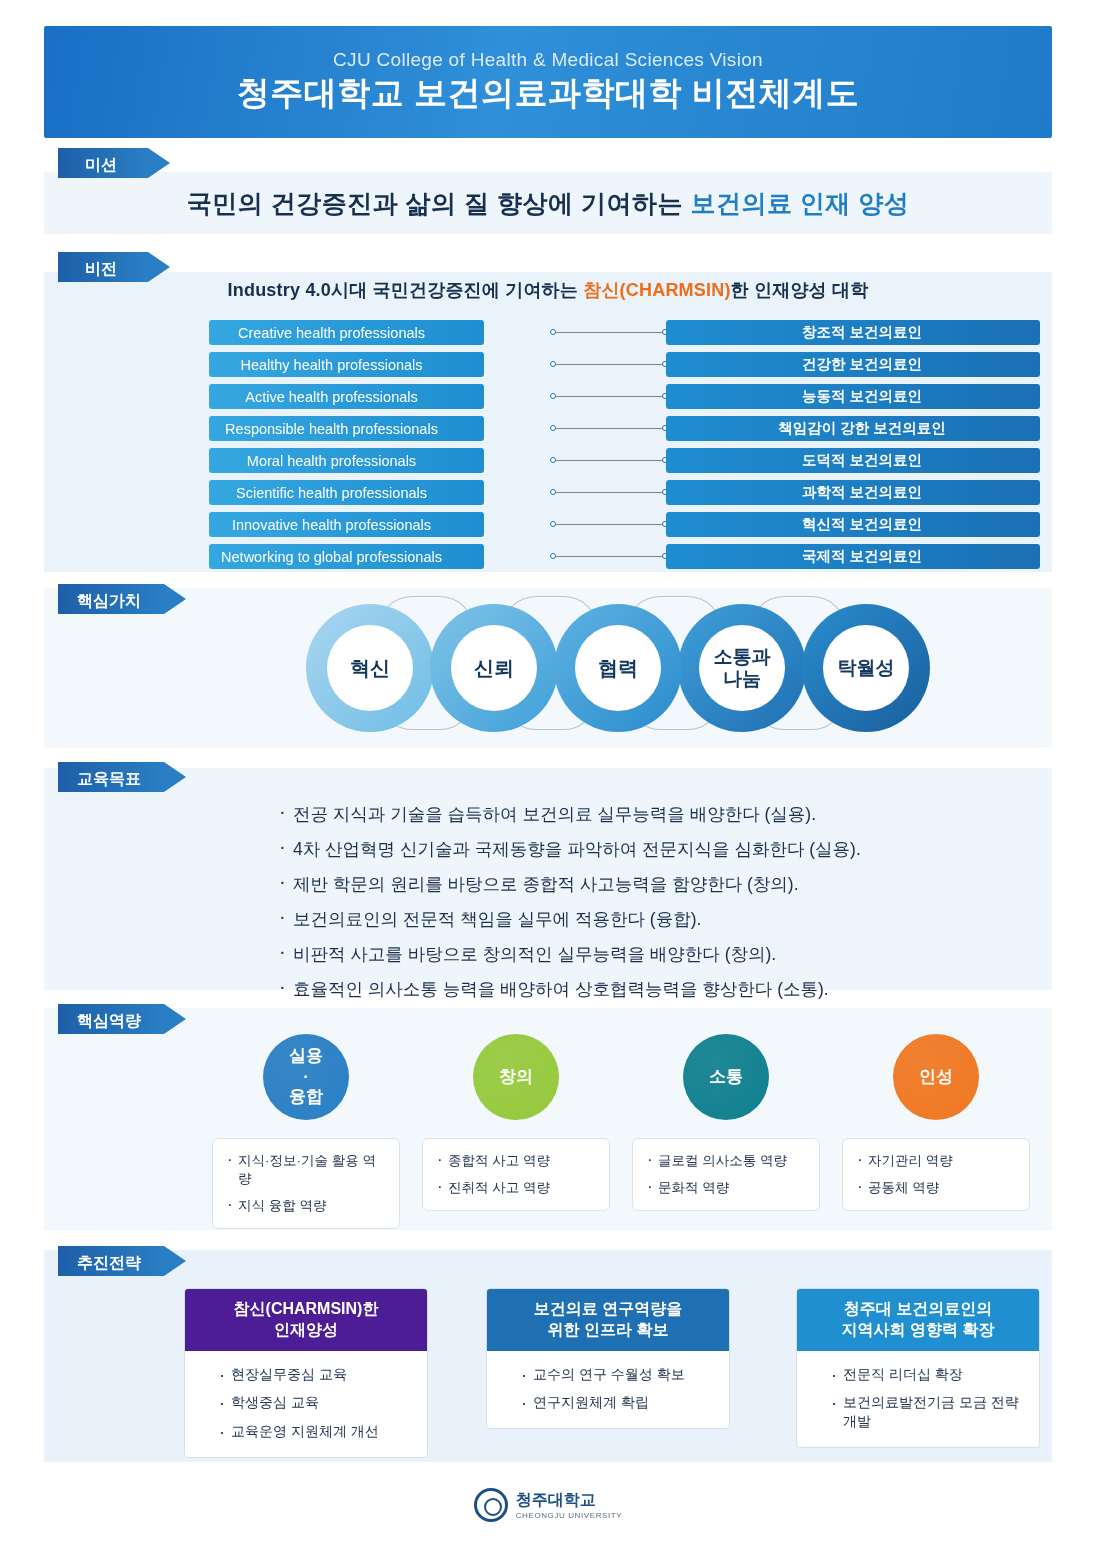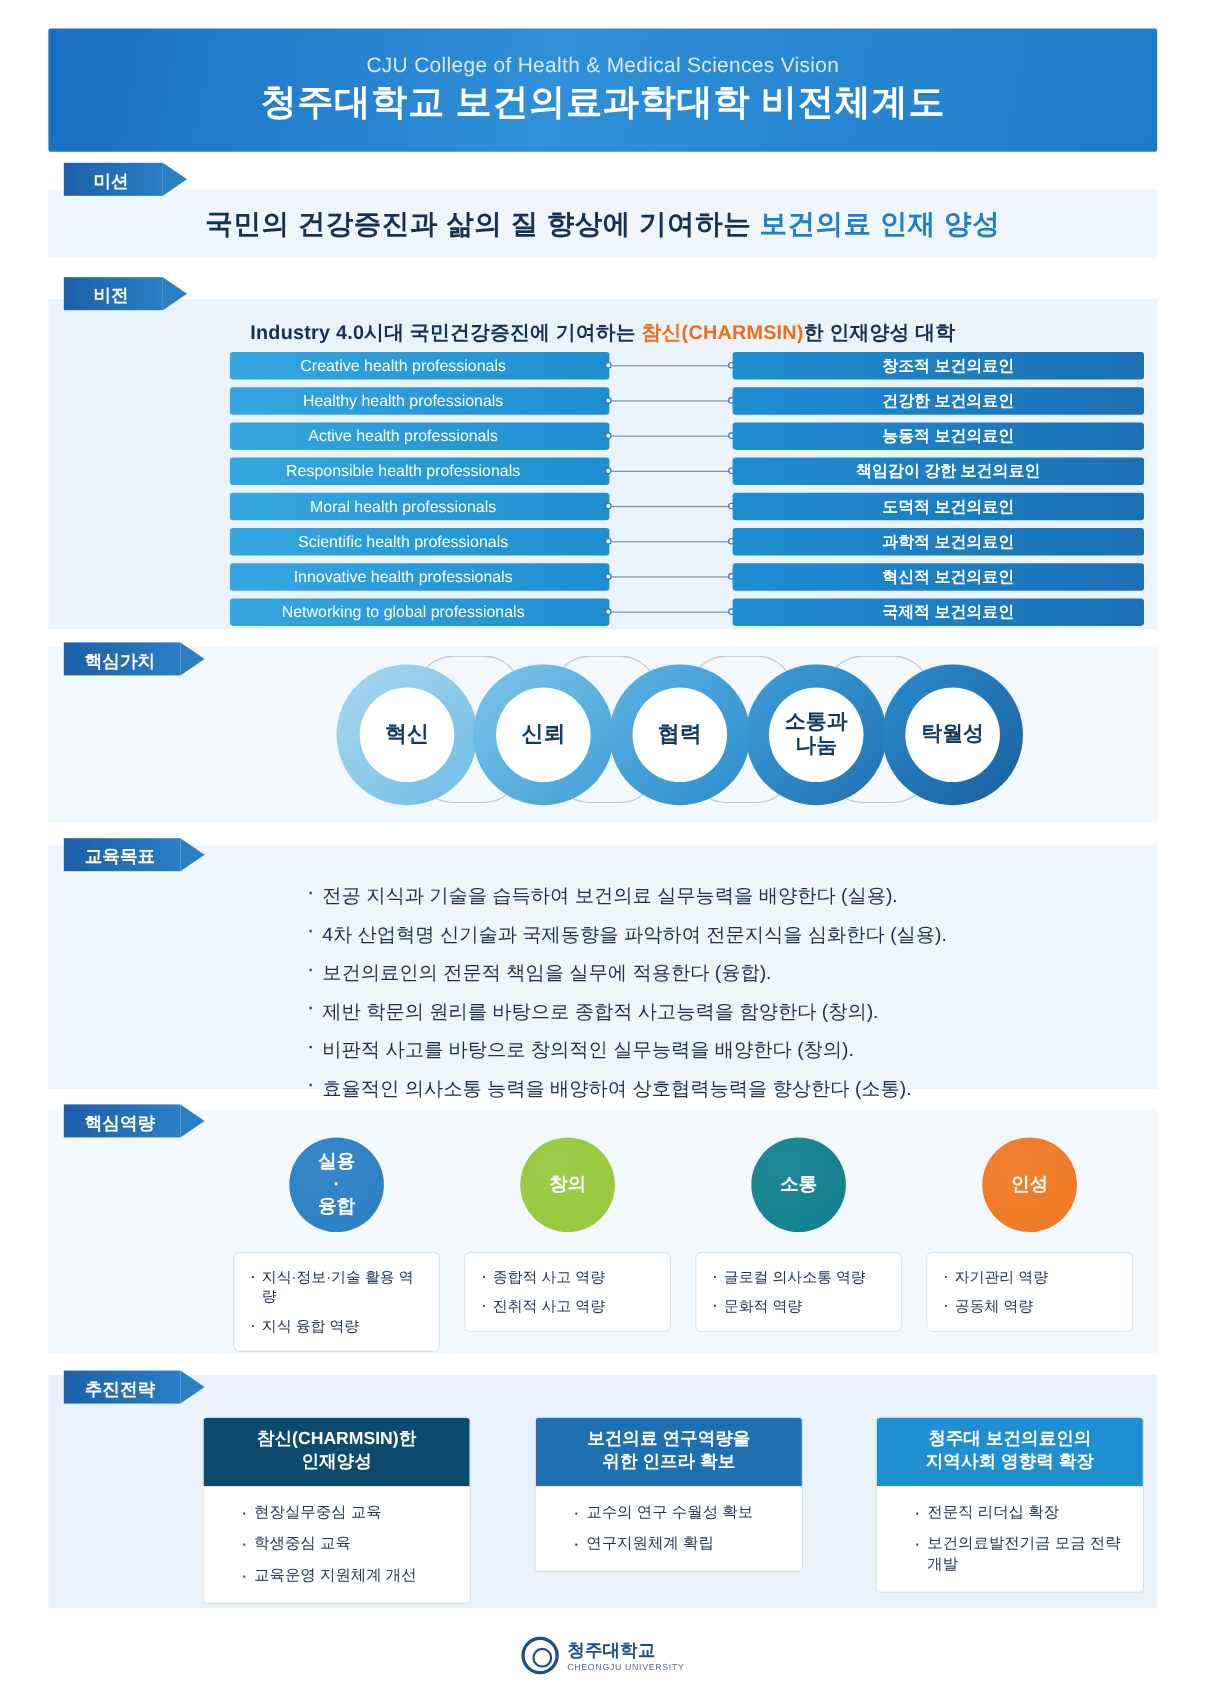--- a/index.html
+++ b/index.html
@@ -86,21 +86,21 @@
     position: absolute;
     left: 44px; top: 272px;
     width: 1008px; height: 300px;
     background: #eaf3fa;
   }
   .vision-head {
     text-align: center;
     font-size: 18px;
     font-weight: bold;
     color: #17304f;
-    padding-top: 18px;
+    padding-top: 6px;
     letter-spacing: .2px;
   }
   .vision-head .orange { color: #ef6c1a; }
   .charmsin-rows {
     position: absolute;
     left: 0; top: 48px;
     width: 100%;
   }
   .crow {
     position: relative;
@@ -112,21 +112,21 @@
     top: 0;
     height: 25px;
     border-radius: 3px;
     display: flex;
     align-items: center;
     color: #ffffff;
     font-size: 14.5px;
   }
   .cleft {
     left: 165px;
-    width: 345px;
+    width: 275px;
     background: linear-gradient(90deg, #35a7e0 0%, #1e8ed0 100%);
     justify-content: center;
     padding-right: 30px;
   }
   .cright {
     left: 622px;
     width: 374px;
     background: linear-gradient(90deg, #1e8ed0 0%, #1b6fb5 100%);
     justify-content: center;
     font-weight: bold;
@@ -286,21 +286,21 @@
     width: 244px;
     background: #ffffff;
     border: 1px solid #d3e0ea;
     border-radius: 4px;
     overflow: hidden;
   }
   .strat-card.s1 { left: 140px; }
   .strat-card.s2 { left: 442px; }
   .strat-card.s3 { left: 752px; }
   .strat-card .head {
-    background: #0c4a6e;
+    background: #4c1d95;
     color: #ffffff;
     font-size: 16px;
     font-weight: bold;
     text-align: center;
     line-height: 1.3;
     padding: 10px 6px;
   }
   .strat-card.s2 .head { background: #1f6fb3; }
   .strat-card.s3 .head { background: #1f8fd0; }
   .strat-card .body { padding: 14px 16px 16px; margin-left: 18px; }
@@ -453,22 +453,22 @@
   <div class="ring v5">
       <div class="inner">탁월성</div>
     </div>
 </div>
 
 <div class="tag" style="left:58px; top:762px; width:106px;">교육목표</div>
 <div class="goals-band">
   <ul class="goals-list" id="goals-list">
       <li>전공 지식과 기술을 습득하여 보건의료 실무능력을 배양한다 (실용).</li>
       <li>4차 산업혁명 신기술과 국제동향을 파악하여 전문지식을 심화한다 (실용).</li>
+      <li>제반 학문의 원리를 바탕으로 종합적 사고능력을 함양한다 (창의).</li>
       <li>보건의료인의 전문적 책임을 실무에 적용한다 (융합).</li>
-      <li>제반 학문의 원리를 바탕으로 종합적 사고능력을 함양한다 (창의).</li>
       <li>비판적 사고를 바탕으로 창의적인 실무능력을 배양한다 (창의).</li>
       <li>효율적인 의사소통 능력을 배양하여 상호협력능력을 향상한다 (소통).</li>
       <li>도덕적 소양을 겸비하고 보건의료인의 윤리를 실무에 적용한다 (인성).</li>
     </ul>
 </div>
 
 <div class="tag" style="left:58px; top:1004px; width:106px;">핵심역량</div>
 <div class="comp-band">
   <div class="comp-col c1">
     <div class="comp-circle" style="background: radial-gradient(circle at 35% 30%, rgba(42, 127, 196, 0.933), rgb(42, 127, 196));">실용<br>·<br>융합</div>

